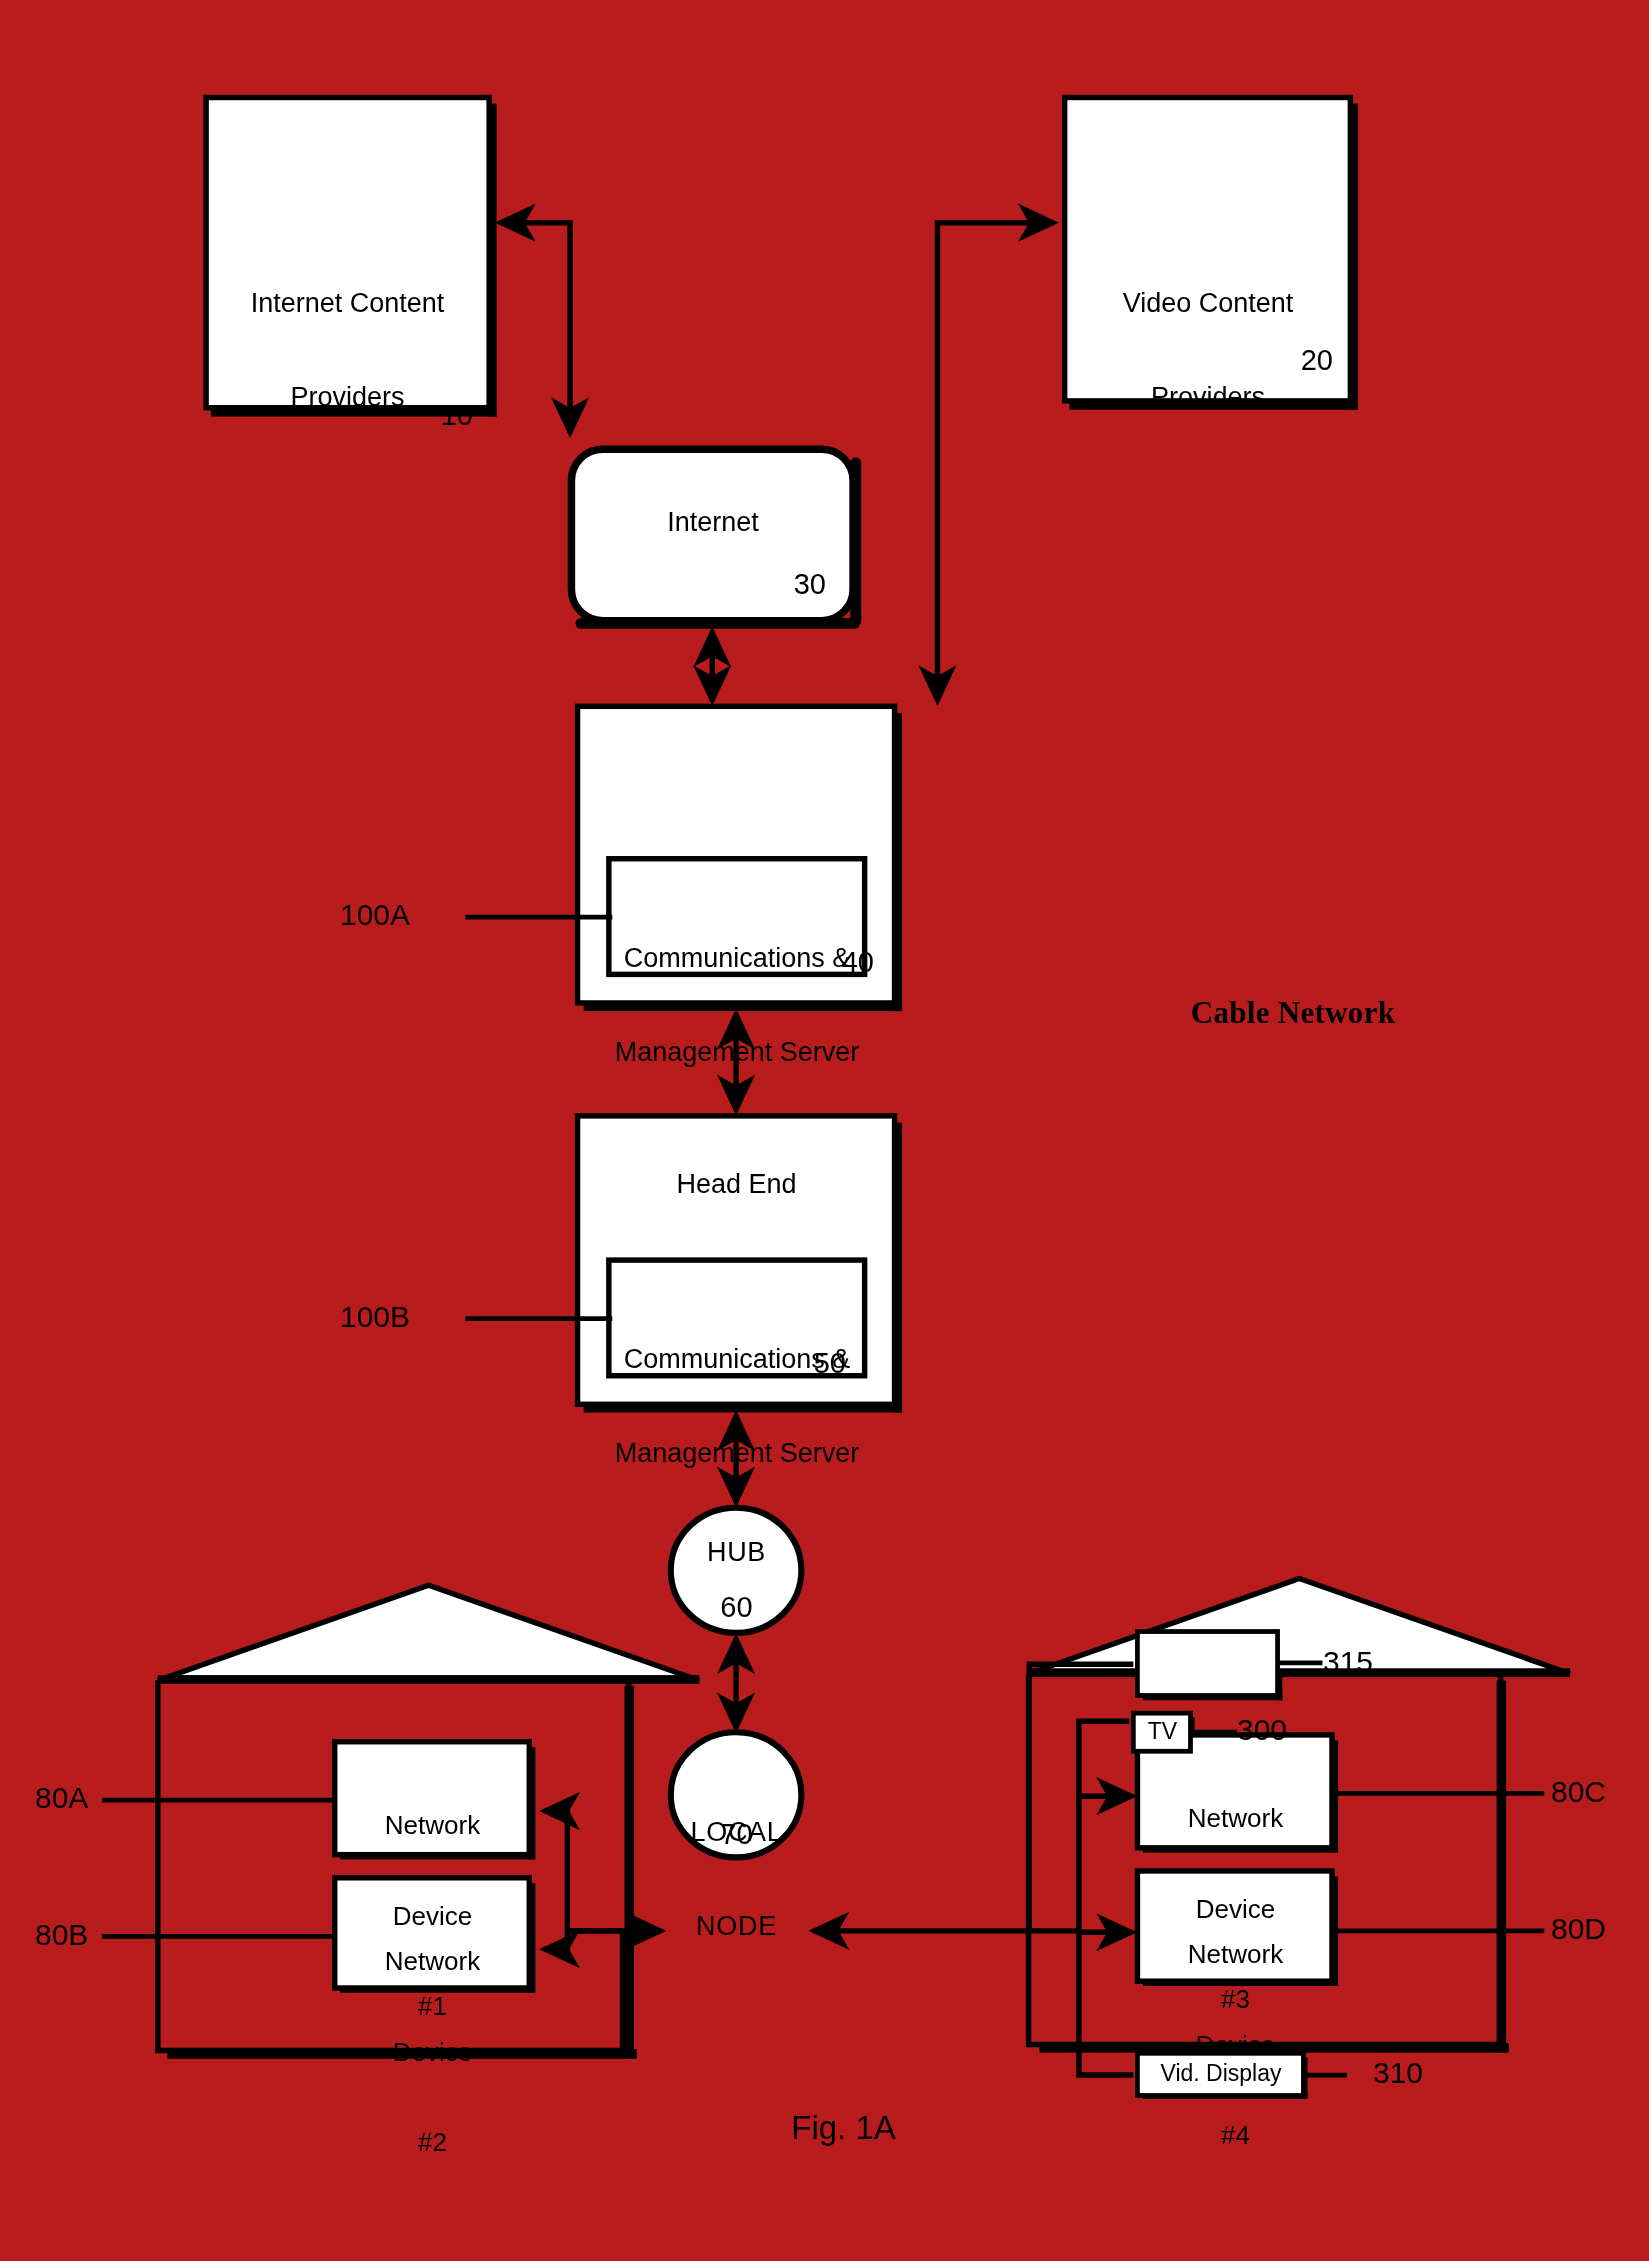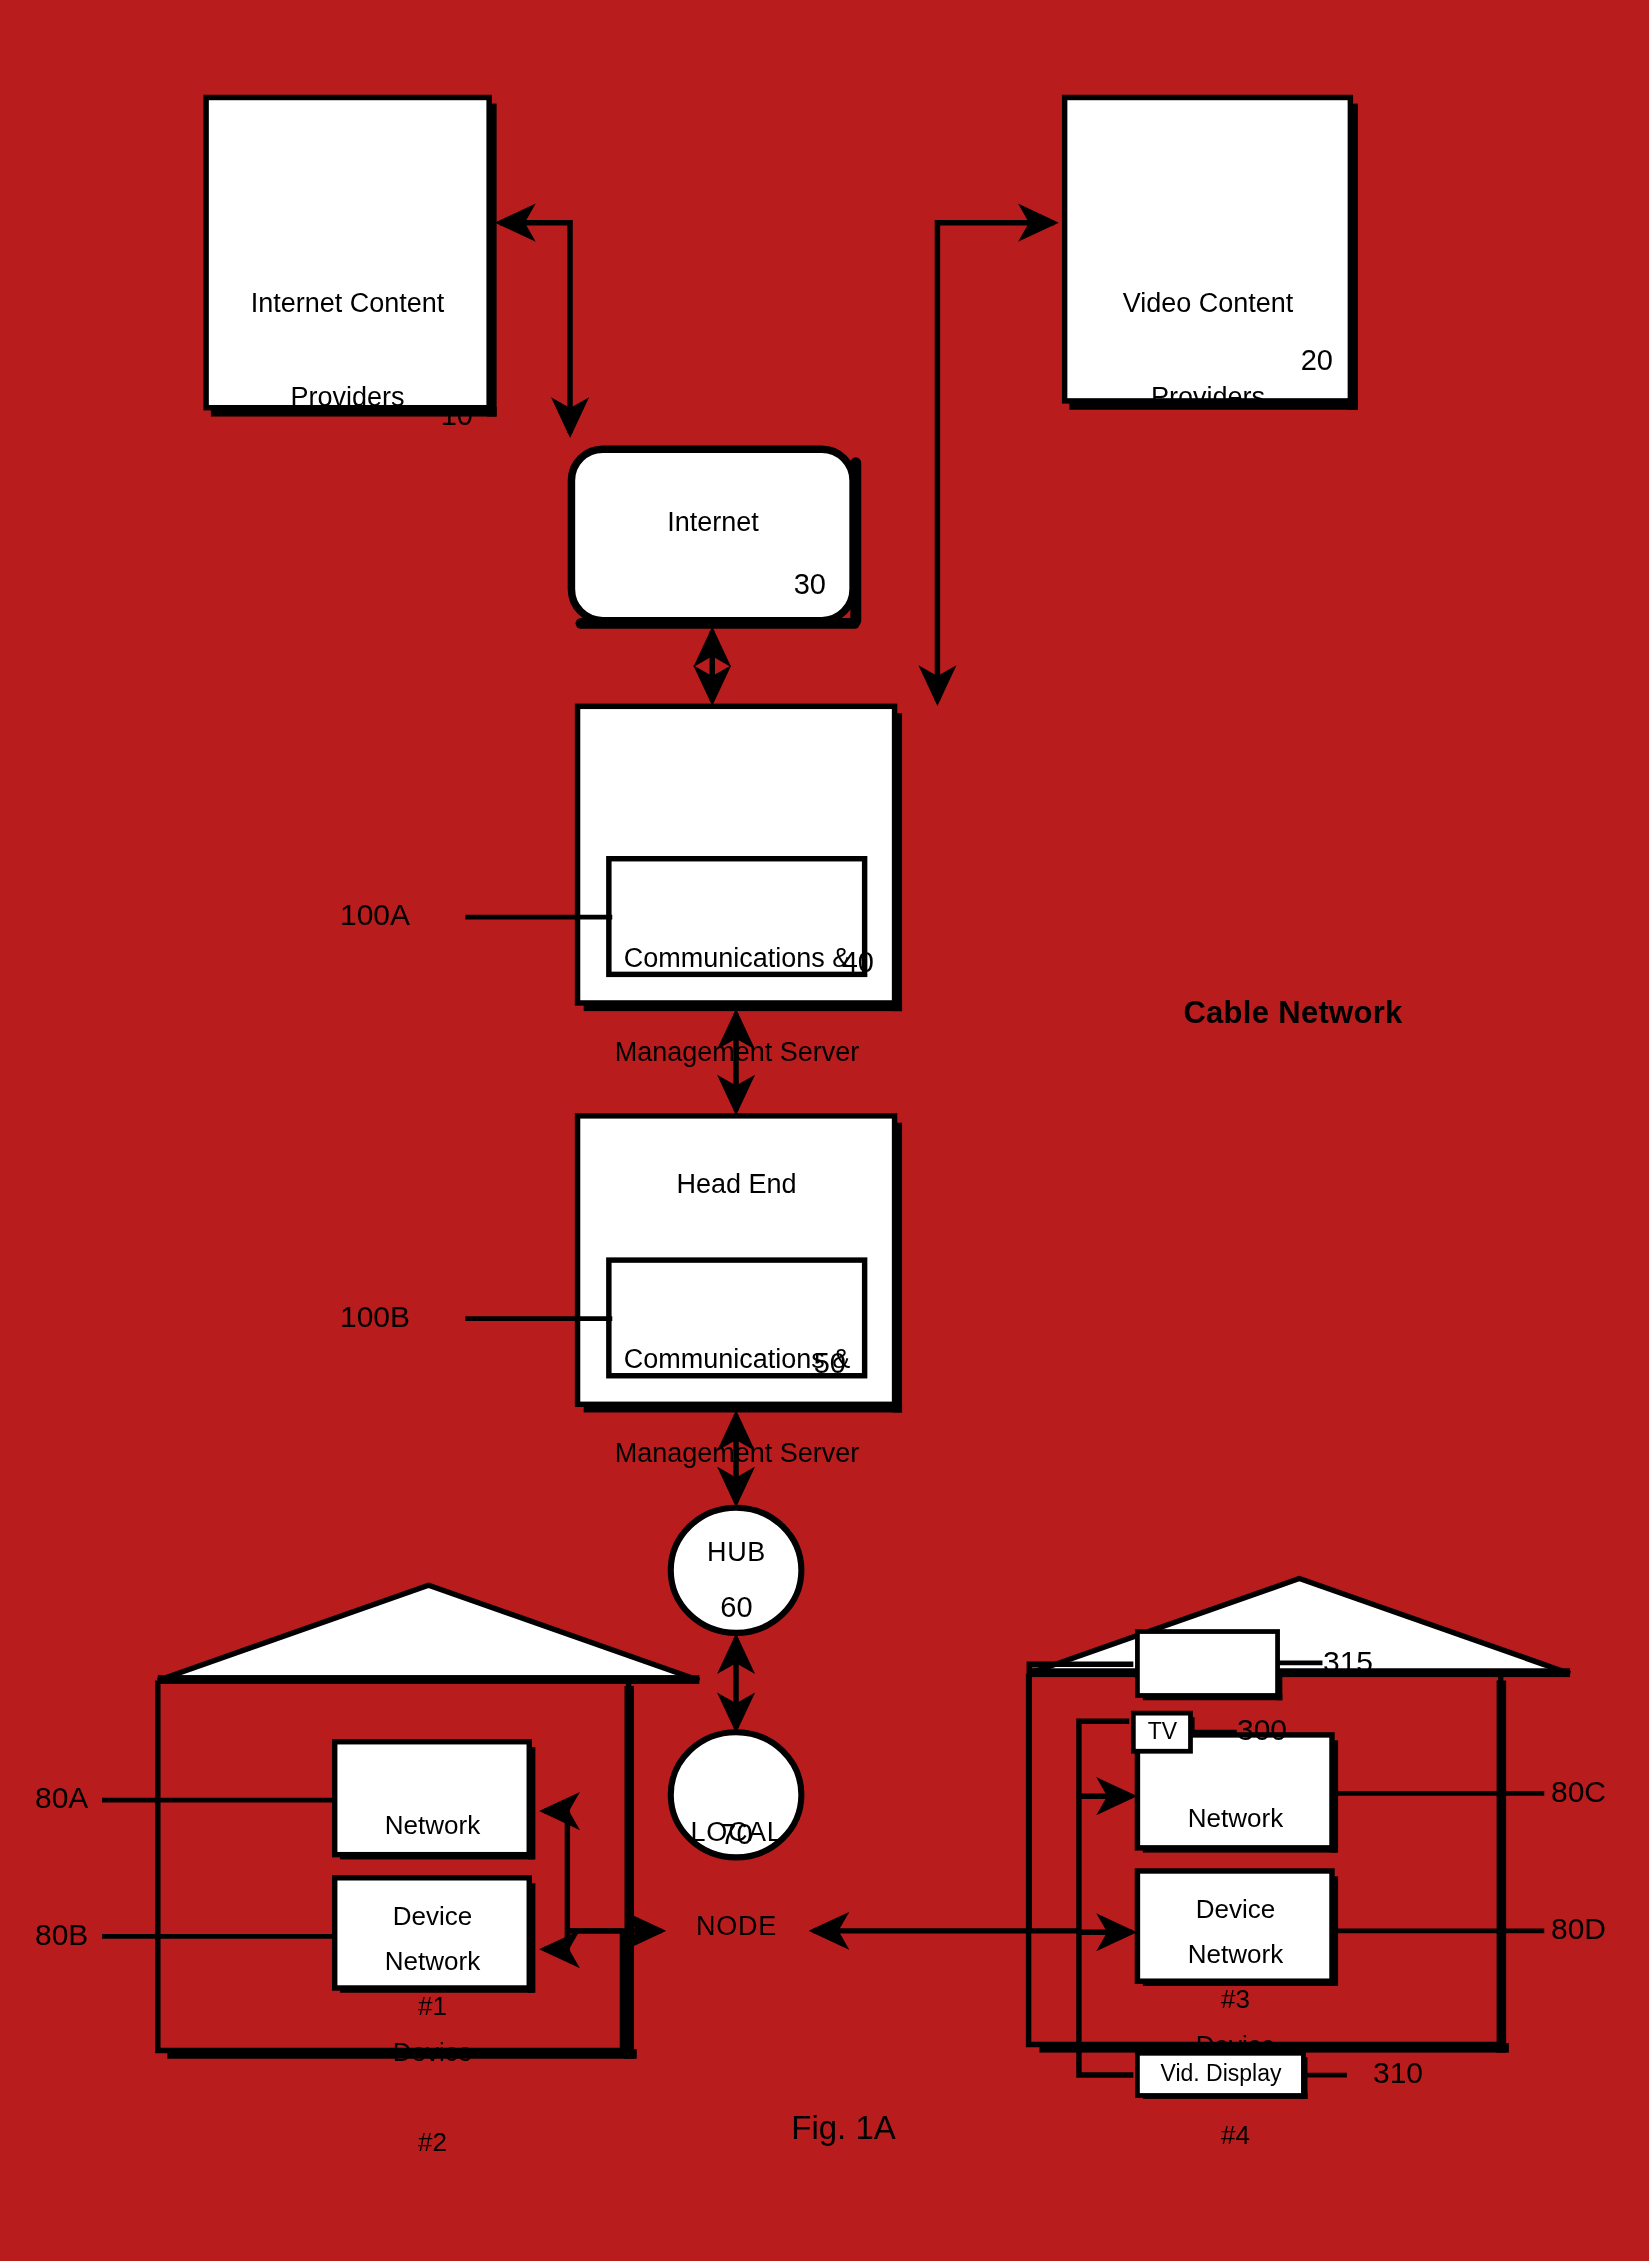--- a/index.html
+++ b/index.html
@@ -264,18 +264,18 @@
   <div class="lbl lead-num" style="left:1551px; top:1912px; width:102px; text-align:left;">80D</div>
 
   <div class="lbl lead-num" style="left:1323px; top:1645px; width:102px; text-align:left;">315</div>
 
   <div class="lbl small-box-label" style="left:1134px; top:1718px; width:57px;">TV</div>
   <div class="lbl lead-num" style="left:1237px; top:1713px; width:102px; text-align:left;">300</div>
 
   <div class="lbl small-box-label" style="left:1138px; top:2060px; width:166px;">Vid. Display</div>
   <div class="lbl lead-num" style="left:1347px; top:2056px; width:102px; text-align:center;">310</div>
 
-  <div class="lbl cable-network" style="left:1123px; top:995px; width:340px;">Cable Network</div>
+  <div class="lbl cable-network" style="left:1123px; top:995px; width:340px;font-family:Liberation Serif, serif;">Cable Network</div>
 
   <div class="lbl fig-caption" style="left:687px; top:2109px; width:313px;">Fig. 1A</div>
 
 </div>
 
 
 </body></html>

